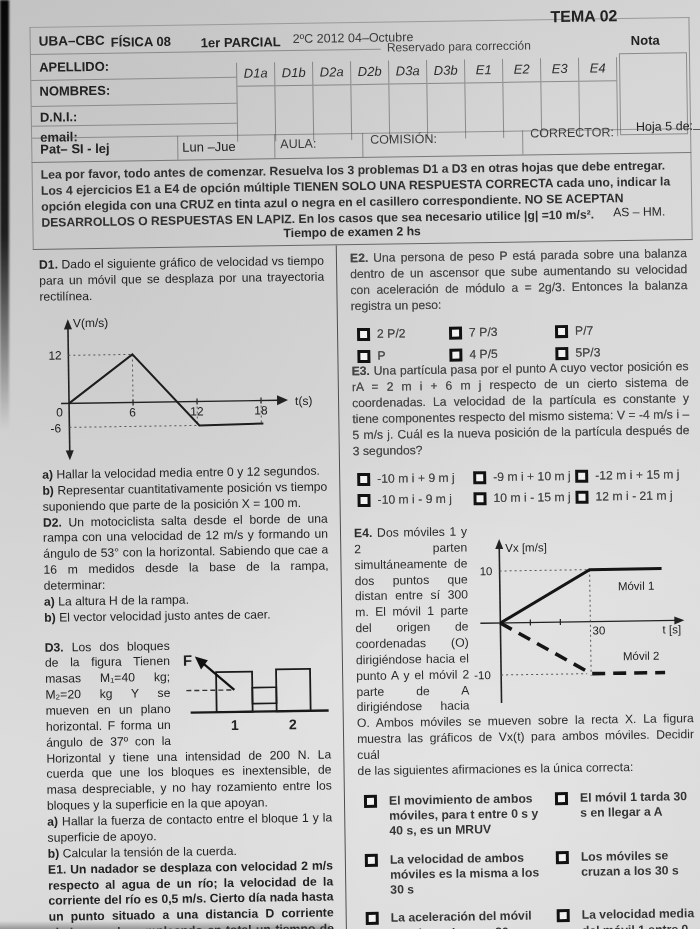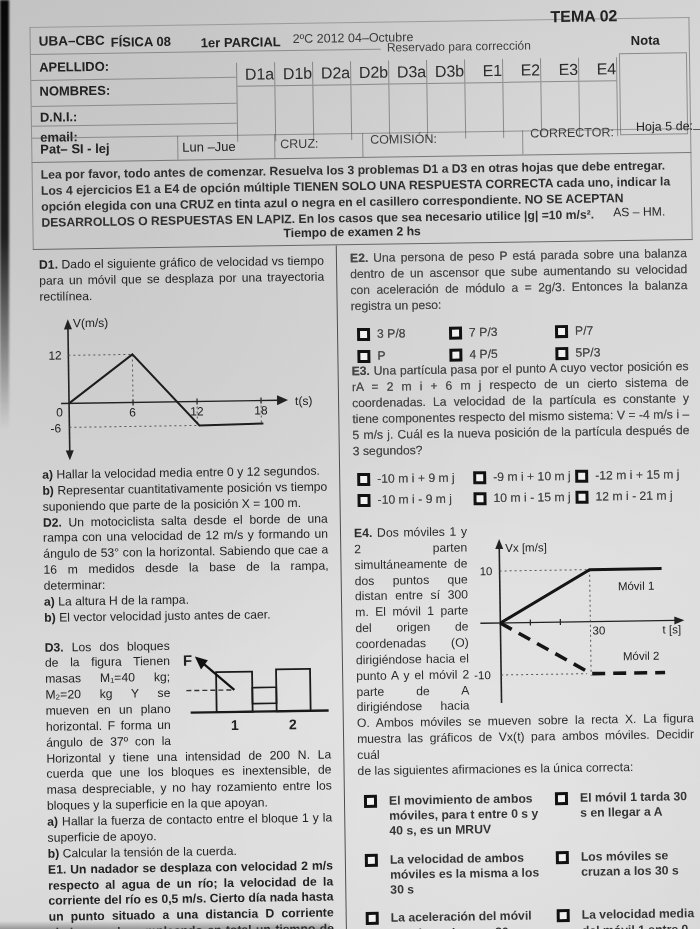--- a/index.html
+++ b/index.html
@@ -18,22 +18,22 @@
   
   .hdr{position:relative;margin:22px 10px 0 30px;height:134px;
     border-left:1px solid #8d8d8d;border-right:1px solid #8d8d8d;border-top:1px solid #9a9a9a;}
   .hdr .lab{position:absolute;white-space:nowrap;}
   .b{font-weight:bold;}
   .hline{position:absolute;border-top:1px solid rgba(80,80,80,.5);}
   .vline{position:absolute;border-left:1px solid rgba(80,80,80,.55);}
   .grid{position:absolute;left:205px;top:38px;display:flex;}
   .gcol{width:37px;border-left:1px solid rgba(90,90,90,.6);}
   .gcol:last-child{border-right:1px solid rgba(90,90,90,.6);}
-  .glabel{height:20px;border-bottom:1px solid rgba(90,90,90,.6);text-align:right;
-    font-size:16px;padding-top:3px;color:#2c2c2c;}
+  .glabel{height:20px;border-bottom:1px solid rgba(90,90,90,.6);text-align:center;
+    font-size:13px;padding-top:3px;color:#2c2c2c;font-style:italic;}
   .gbox{height:55px;}
   .notabox{position:absolute;left:588px;top:34px;width:66px;height:80px;border:1px solid rgba(90,90,90,.6);}
   .hoja-blank{display:inline-block;width:58px;border-bottom:1px solid #555;height:11px;}
 
   
   .instr{position:relative;margin:0 10px 0 30px;border-top:1px solid #777;border-bottom:1px solid #666;
     border-left:1px solid #8d8d8d;border-right:1px solid #8d8d8d;
     padding:5px 8px 3px 8px;font-size:12.2px;line-height:1.3;color:#282828;}
   .instr .body{font-weight:bold;color:#303030;}
   .instr .tiempo{position:absolute;left:250px;bottom:4px;font-weight:bold;}
@@ -125,21 +125,21 @@
         <div class="gcol">
             <div class="glabel">E4</div>
             <div class="gbox"></div>
           </div>
       </div>
       <span class="lab b" style="left:600px;top:14px;font-size:13px;">Nota</span>
       <div class="notabox"></div>
 
       <span class="lab b" style="left:8px;top:114px;font-size:13px;">Pat– SI - lej</span>
       <span class="lab" style="left:150px;top:114px;font-size:13px;">Lun –Jue</span>
-      <span class="lab" style="left:248px;top:113px;font-size:12.5px;color:#3c3c3c;">CRUZ:</span>
+      <span class="lab" style="left:248px;top:113px;font-size:12.5px;color:#3c3c3c;">AULA:</span>
       <span class="lab" style="left:338px;top:110px;font-size:12.5px;color:#3c3c3c;">COMISIÓN:</span>
       <span class="lab" style="left:498px;top:106px;font-size:12.5px;color:#3c3c3c;">CORRECTOR:</span>
       <span class="lab" style="left:604px;top:100px;font-size:12.5px;"><span>Hoja 5 de:</span><span class="hoja-blank"></span></span>
 
       <div class="hline" style="left:0;top:26px;width:350px;"></div>
       <div class="hline" style="left:0;top:52px;width:205px;"></div>
       <div class="hline" style="left:0;top:78px;width:205px;"></div>
       <div class="hline" style="left:0;top:98px;width:205px;"></div>
       <div class="hline" style="left:0;top:110px;width:660px;"></div>
       <div class="vline" style="left:145px;top:110px;height:24px;"></div>
@@ -219,21 +219,21 @@
 
         
       </div>
 
       <div class="col-right">
 
         <p class="prob faint"><b>E2.</b> <span>Una persona de peso P está parada sobre una balanza dentro de un ascensor que sube aumentando su velocidad con aceleración de módulo  a = 2g/3. Entonces la balanza registra un peso:</span></p>
         <div class="optrow e2grid faint">
           <div class="opt">
               <span class="cb"></span>
-              <span>3 P/8</span>
+              <span>2 P/2</span>
             </div>
           <div class="opt">
               <span class="cb"></span>
               <span>7 P/3</span>
             </div>
           <div class="opt">
               <span class="cb"></span>
               <span>P/7</span>
             </div>
           <div class="opt">

